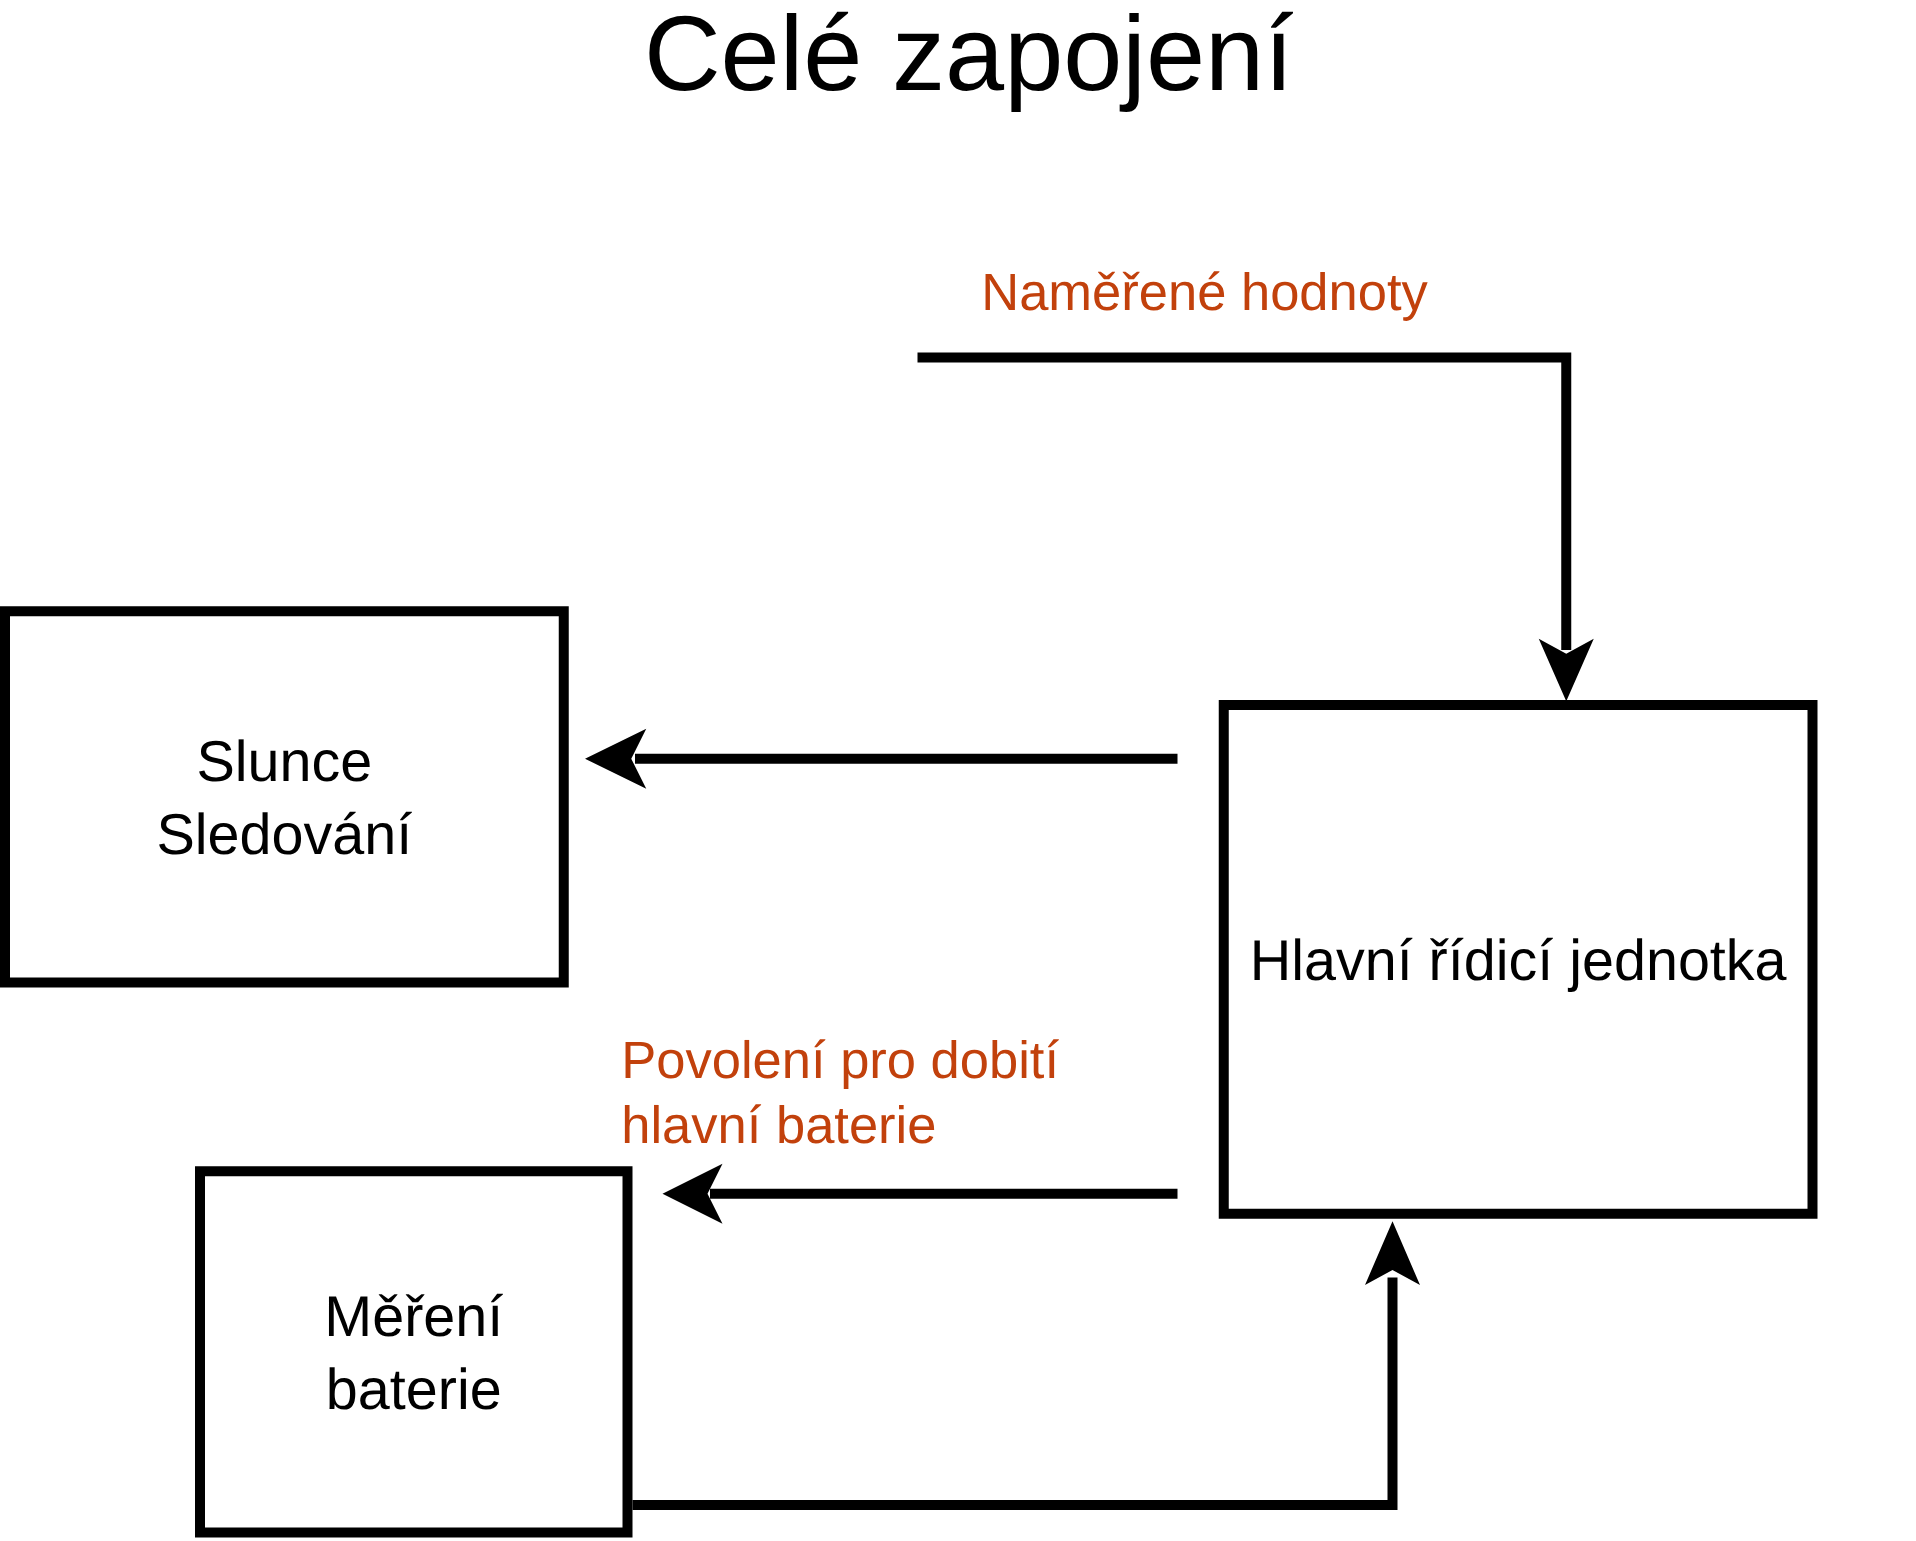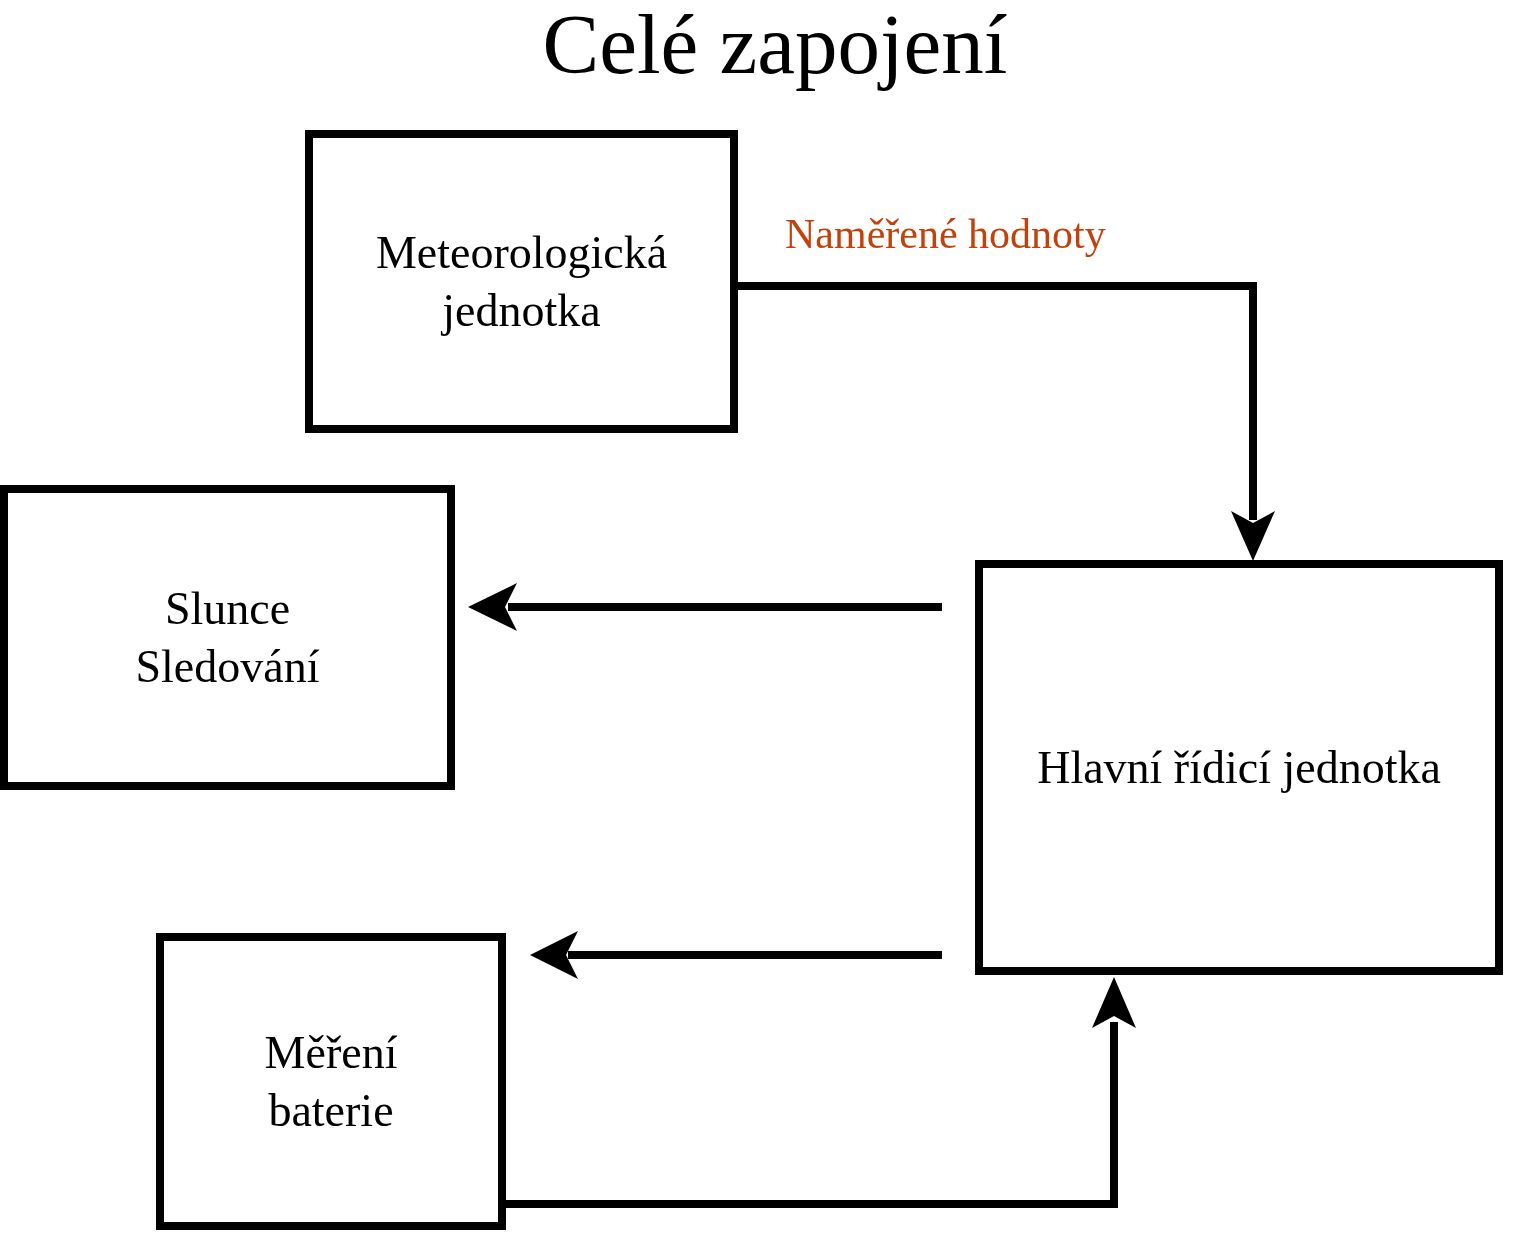--- a/index.html
+++ b/index.html
@@ -5,21 +5,21 @@
   html, body {
     margin: 0;
     padding: 0;
     background: #ffffff;
   }
   #canvas {
     position: relative;
     width: 1533px;
     height: 1233px;
     background: #ffffff;
-    font-family: Liberation Serif, serif;
+    font-family: Liberation Sans, sans-serif;
     color: #000000;
     overflow: hidden;
   }
   .title {
     position: absolute;
     top: -6px;
     left: 775px;
     transform: translateX(-50%);
     font-size: 85px;
     line-height: 100px;
@@ -35,21 +35,21 @@
     align-items: center;
     justify-content: center;
     text-align: center;
     font-size: 46px;
     line-height: 58px;
     box-sizing: border-box;
   }
   #box-meteo    { left: 305px; top: 130px; width: 433px; height: 303px; }
   #box-sledovani{ left: 0px;   top: 485px; width: 455px; height: 305px; }
   #box-mereni   { left: 120px; top: 933px; width: 350px; height: 297px; margin-left: 36px; }
-  #box-hlavni   { left: 975px; top: 560px; width: 528px; height: 415px; }
+  #box-hlavni   { left: 975px; top: 560px; width: 479px; height: 415px; }
   .arrow-label {
     position: absolute;
     font-size: 42px;
     line-height: 52px;
     white-space: nowrap;
     color: #c2410c;
   }
   #label-namerene  { left: 785px; top: 208px; }
   #label-azimut    { left: 490px; top: 494px; }
   #label-povoleni  { left: 497px; top: 822px; }
@@ -78,37 +78,37 @@
     <path class="shaft" d="M 942 607 L 508 607"></path>
     <path class="head" d="M 517 583 L 468 607 L 517 631 L 505 607 Z"></path>
 
     <path class="shaft" d="M 942 955 L 568 955"></path>
     <path class="head" d="M 578 931 L 530 955 L 578 979 L 566 955 Z"></path>
 
     <path class="shaft" d="M 497 1204 L 1114 1204 L 1114 1022"></path>
     <path class="head" d="M 1092 1028 L 1114 977 L 1136 1028 L 1114 1016 Z"></path>
   </svg>
 
-  <div class="box" id="box-meteo">
-    <div>Meteorologická</div>
-    <div>jednotka</div>
-  </div>
 
   <div class="box" id="box-sledovani">
     <div>Slunce</div>
     <div>Sledování</div>
   </div>
 
   <div class="box" id="box-mereni">
     <div>Měření</div>
     <div>baterie</div>
   </div>
 
   <div class="box" id="box-hlavni">
     <div>Hlavní řídicí jednotka</div>
   </div>
 
   <div class="arrow-label" id="label-namerene">Naměřené hodnoty</div>
 
 
+  <div class="arrow-label" id="label-povoleni">
+    <div>Povolení pro dobití</div>
+    <div>hlavní baterie</div>
+  </div>
 
 
 </div>
 
 </body></html>

